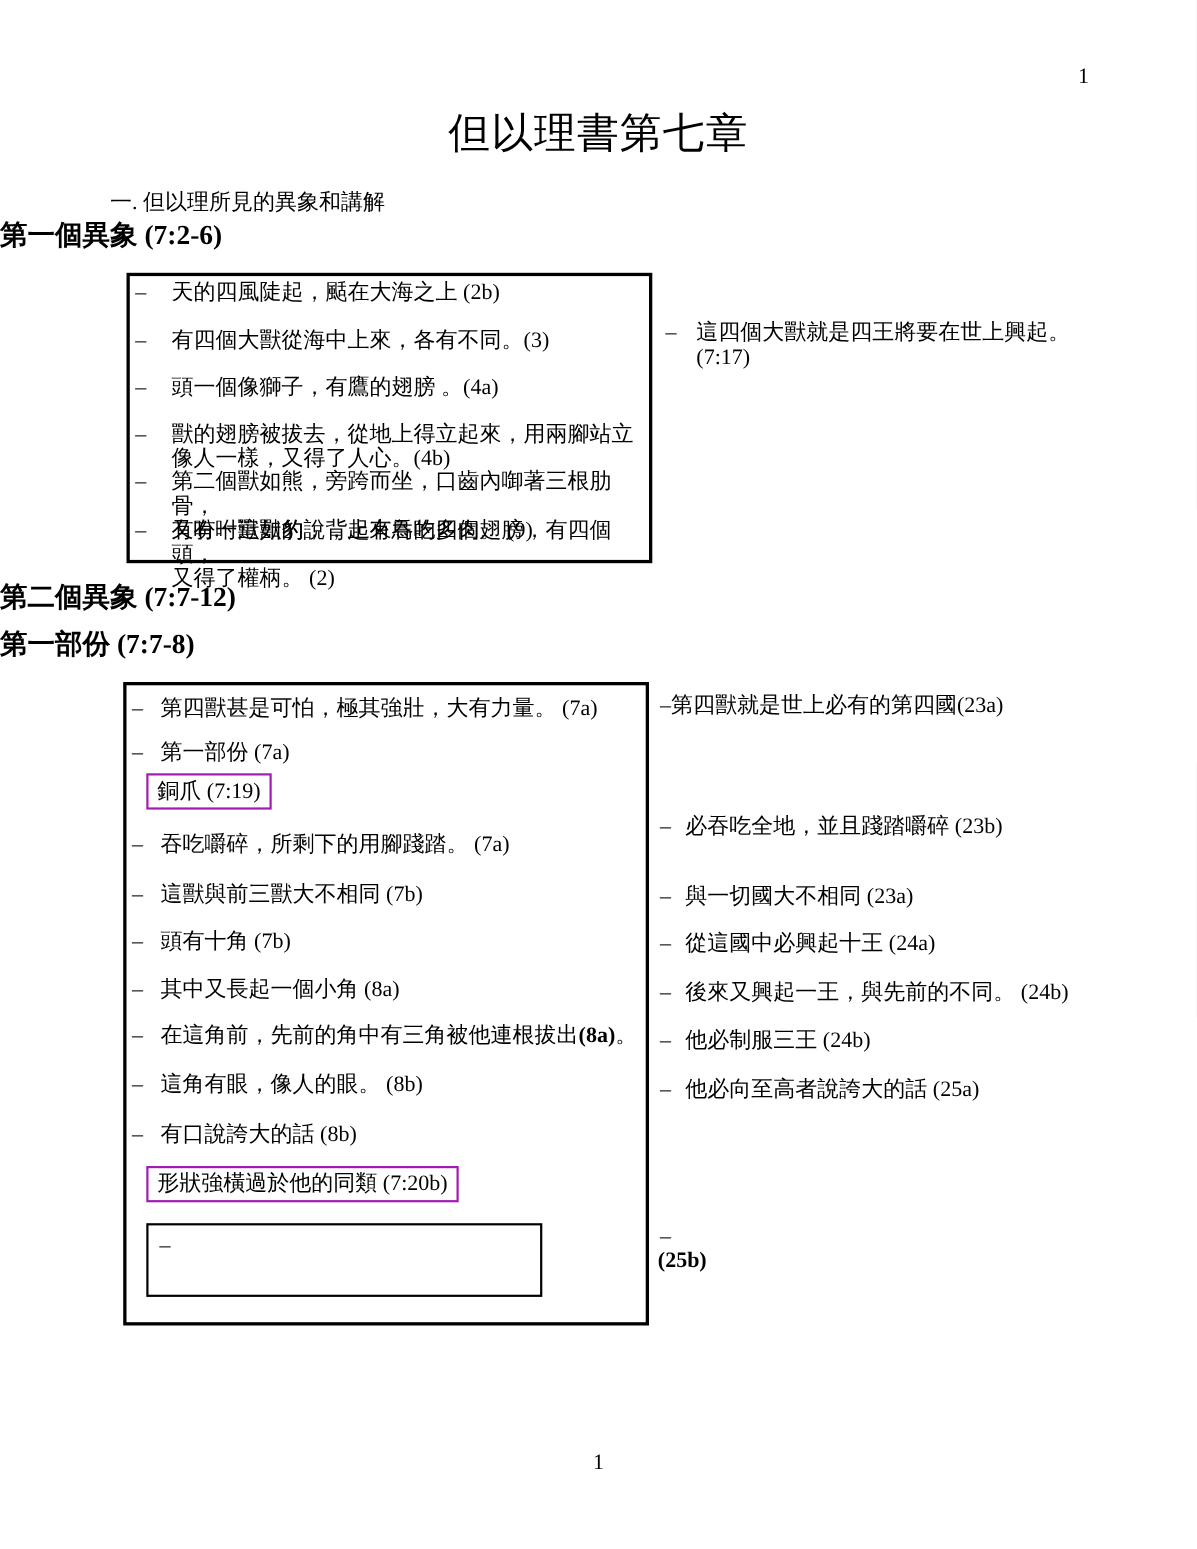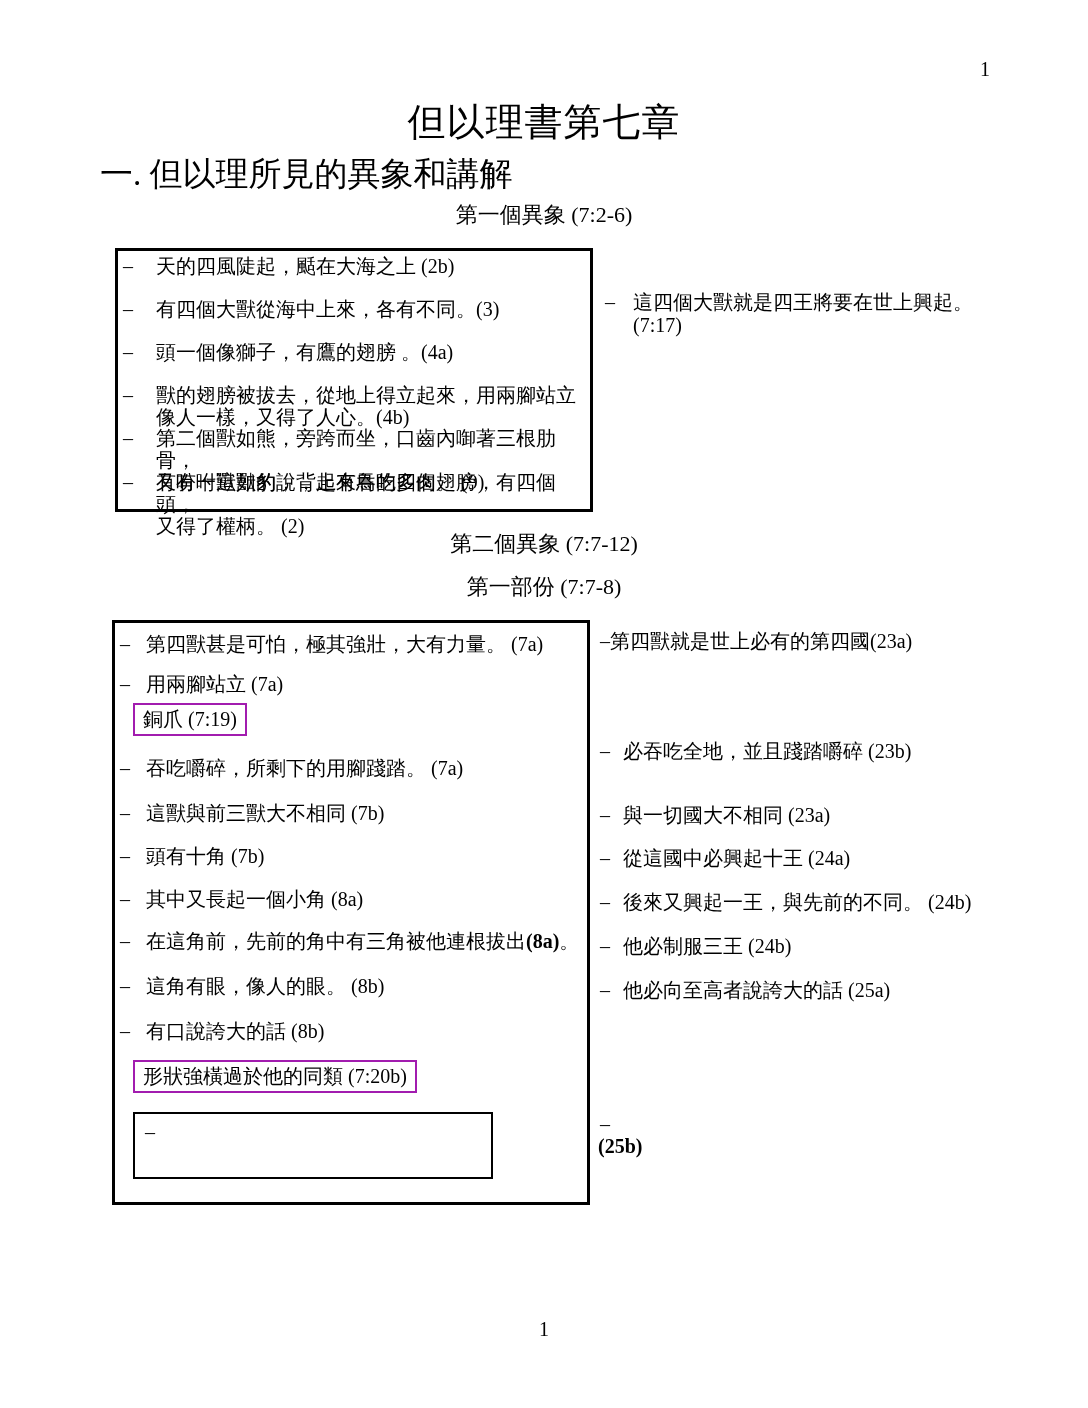--- a/index.html
+++ b/index.html
@@ -11,24 +11,24 @@
     color:#000;
     overflow:hidden;
   }
   .abs{position:absolute;}
   .pagenum{font-size:20px;line-height:22px;}
   .doc-title{
     left:0;right:0;top:100px;text-align:center;
     font-size:38px;line-height:44px;letter-spacing:1px;
   }
   .section-heading{
-    left:100px;top:160px;font-size:33px;line-height:28px;
+    left:100px;top:170px;font-size:20px;line-height:28px;
   }
   .center-heading{
-    left:0;right:0;text-align:center;font-size:22px;line-height:24px;
+    left:0;right:0;font-size:25px;line-height:24px;font-weight:bold;
   }
   .outer-box{border:3px solid #000;box-sizing:border-box;}
   .inner-box{border:2px solid #a21caf;box-sizing:border-box;display:inline-block;}
   .li{
     position:absolute;display:flex;align-items:flex-start;
     font-size:20px;line-height:22px;
   }
   .li .dash{flex:0 0 auto;}
   .li .txt{white-space:pre-line;}
   .box1-li{left:5px;}
@@ -101,21 +101,21 @@
   <div class="abs center-heading" style="top:532px;">第二個異象 (7:7-12)</div>
   <div class="abs center-heading" style="top:575px;">第一部份 (7:7-8)</div>
 
   <div class="abs outer-box" style="left:112px;top:620px;width:478px;height:585px;">
     <div class="li bb-li" style="top:10px;">
       <span class="dash">–</span>
       <span class="txt">第四獸甚是可怕，極其強壯，大有力量。 (7a)</span>
     </div>
     <div class="li bb-li" style="top:50px;">
       <span class="dash">–</span>
-      <span class="txt">用兩腳站立 (7a)</span>
+      <span class="txt">第一部份 (7a)</span>
     </div>
     <div class="abs inner-box label-box" style="left:18px;top:80px;">銅爪 (7:19)</div>
     <div class="li bb-li" style="top:134px;">
       <span class="dash">–</span>
       <span class="txt">吞吃嚼碎，所剩下的用腳踐踏。 (7a)</span>
     </div>
     <div class="li bb-li" style="top:179px;">
       <span class="dash">–</span>
       <span class="txt">這獸與前三獸大不相同 (7b)</span>
     </div>

